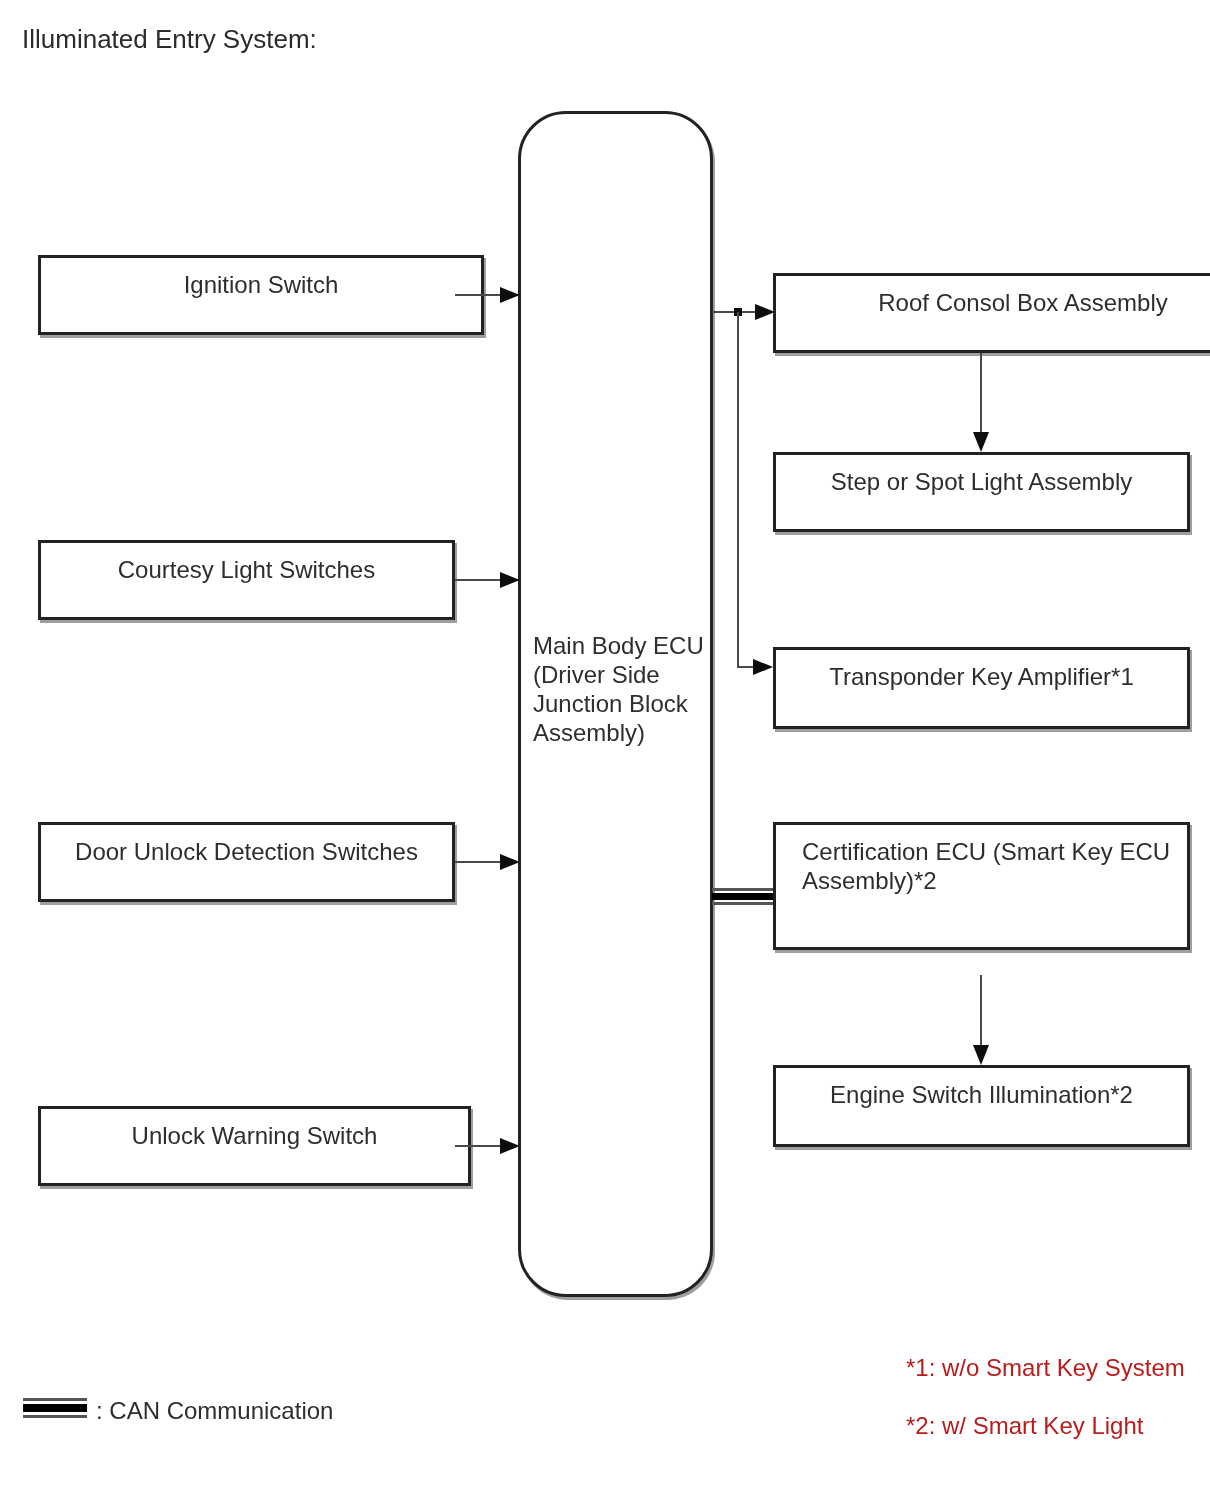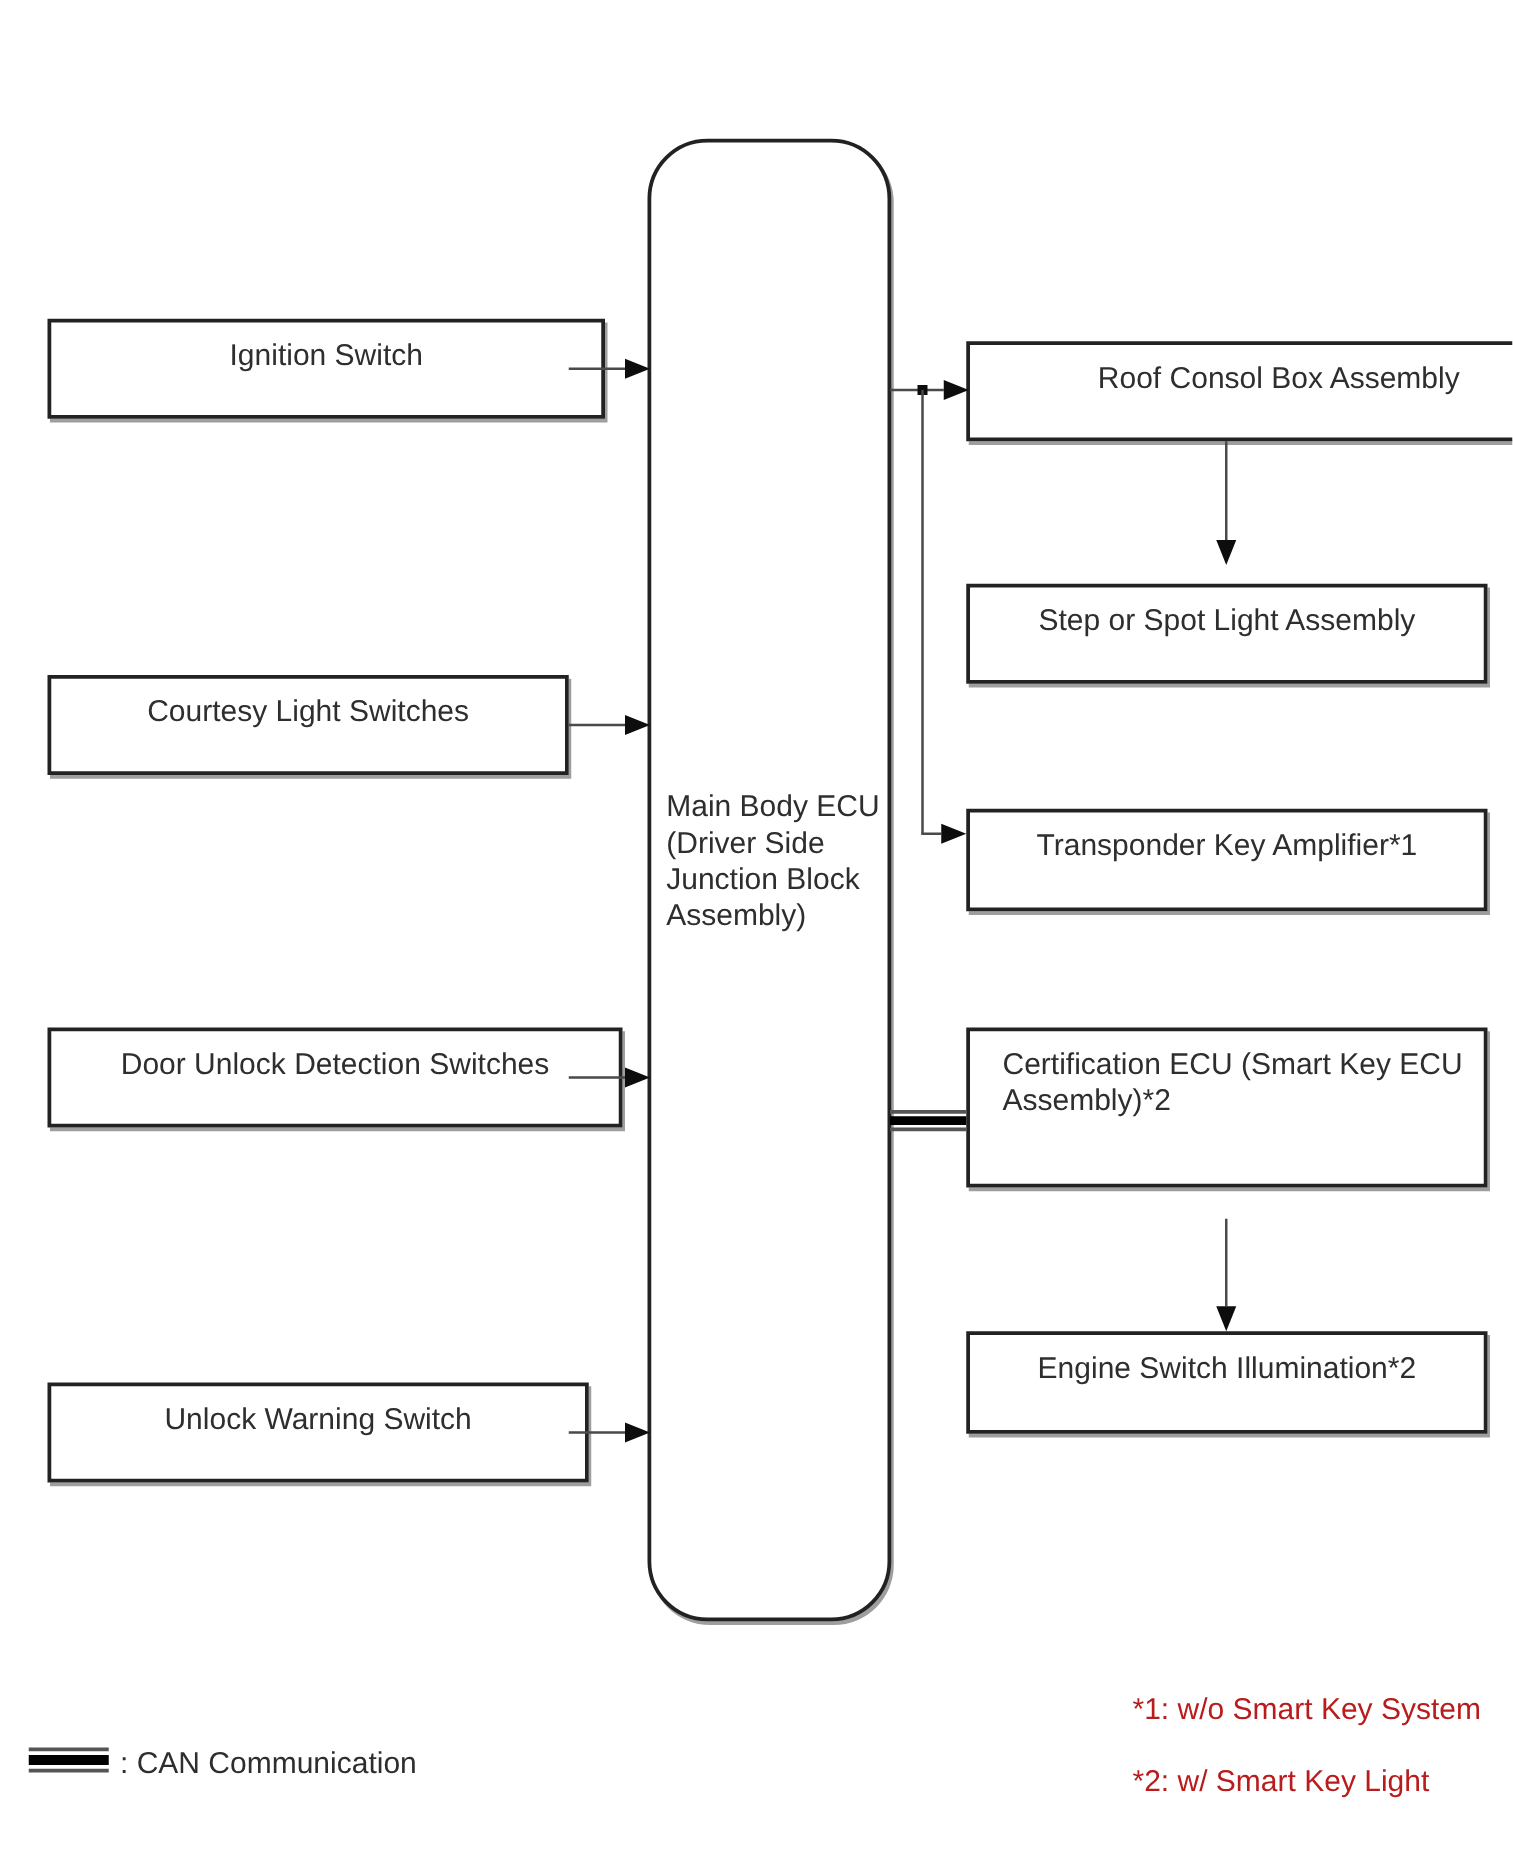--- a/index.html
+++ b/index.html
@@ -95,41 +95,42 @@
     font-size: 24px;
     line-height: 26px;
     color: #b91c1c;
   }
 </style>
 </head>
 <body>
 
 <div id="canvas">
 
+  <div class="title">Illuminated Entry System:</div>
 
   <div class="hub"></div>
   <div class="hub-label">Main Body ECU (Driver Side Junction Block Assembly)</div>
 
   <div class="box" style="left:38px; top:255px; width:446px; height:80px;">
     <span class="lbl">Ignition Switch</span>
   </div>
   <div class="box" style="left:38px; top:540px; width:417px; height:80px;">
     <span class="lbl">Courtesy Light Switches</span>
   </div>
-  <div class="box" style="left:38px; top:822px; width:460px; height:80px;">
+  <div class="box" style="left:38px; top:822px; width:417px; height:80px;">
     <span class="lbl">Door Unlock Detection Switches</span>
   </div>
   <div class="box" style="left:38px; top:1106px; width:433px; height:80px;">
     <span class="lbl">Unlock Warning Switch</span>
   </div>
 
   <div class="box" style="left:773px; top:273px; width:500px; height:80px;">
     <span class="lbl">Roof Consol Box Assembly</span>
   </div>
-  <div class="box" style="left:773px; top:452px; width:417px; height:80px;margin-top:15px;">
+  <div class="box" style="left:773px; top:452px; width:417px; height:80px;">
     <span class="lbl">Step or Spot Light Assembly</span>
   </div>
   <div class="box" style="left:773px; top:647px; width:417px; height:82px;">
     <span class="lbl">Transponder Key Amplifier*1</span>
   </div>
   <div class="box" style="left:773px; top:822px; width:417px; height:128px;">
     <span class="lbl left-align">Certification ECU (Smart Key ECU Assembly)*2</span>
   </div>
   <div class="box" style="left:773px; top:1065px; width:417px; height:82px;">
     <span class="lbl">Engine Switch Illumination*2</span>

